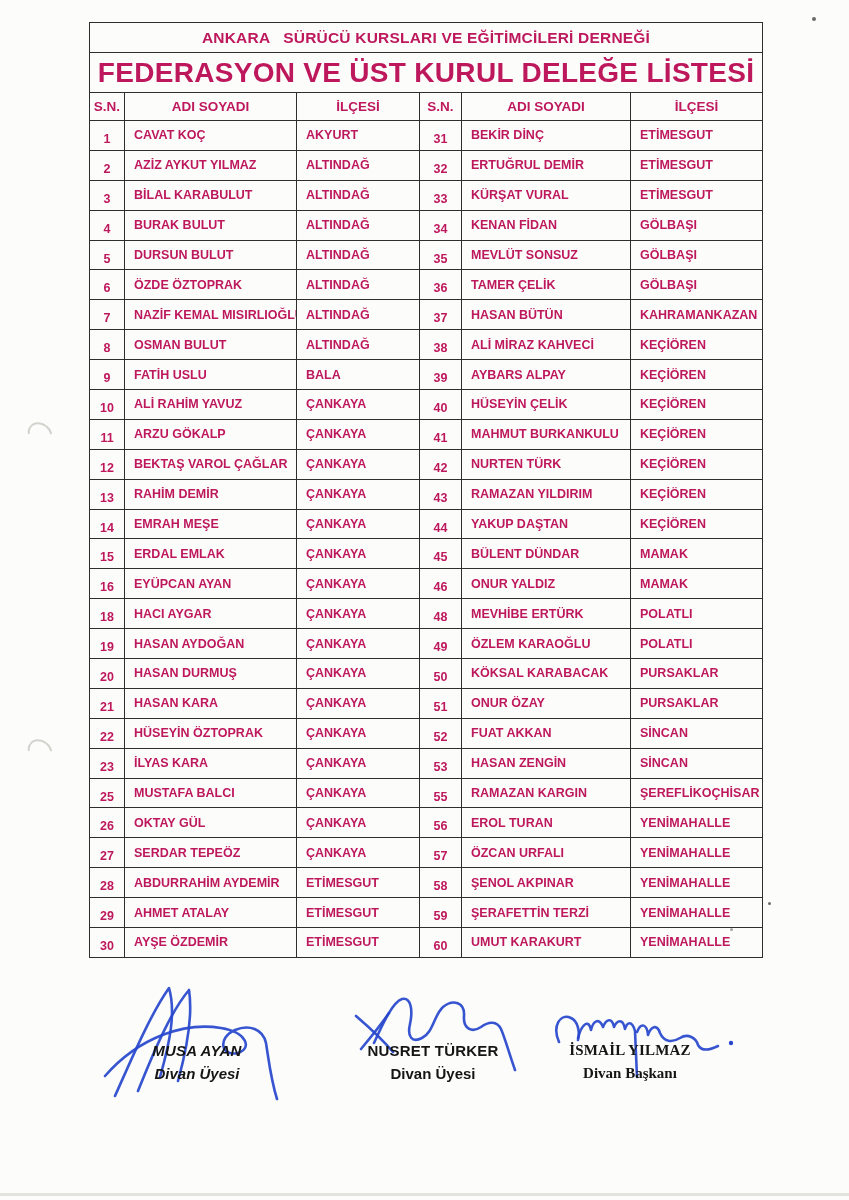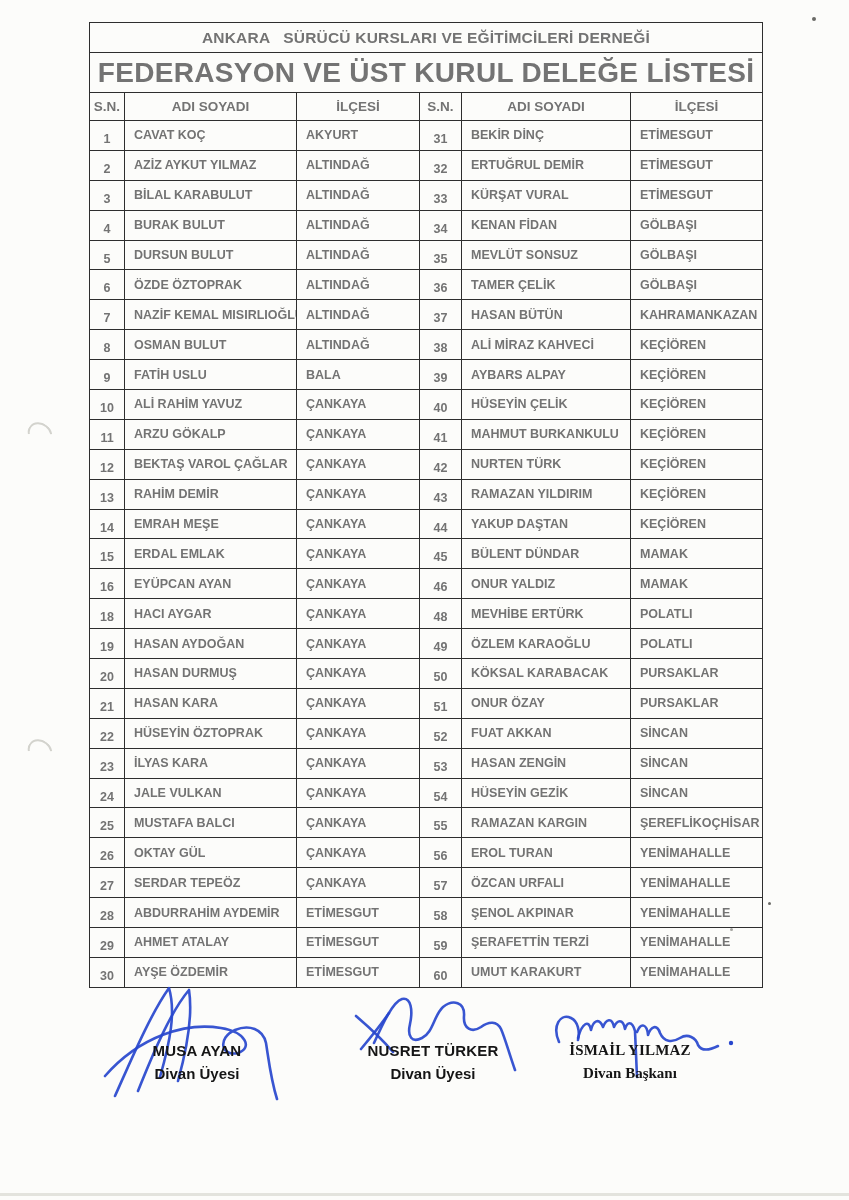--- a/index.html
+++ b/index.html
@@ -14,21 +14,21 @@
     background:#fcfcfa;
     overflow:hidden;
   }
   
   table.delegates {
     position:absolute;
     left:89px; top:22px;
     width:673px;
     border-collapse:collapse;
     table-layout:fixed;
-    color:#737373;
+    color:#be185d;
   }
   table.delegates td, table.delegates th {
     border:1.6px solid #2e2e2e;
     overflow:hidden;
     white-space:nowrap;
   }
   tr.title-row-1 th {
     height:30px;
     font-size:15.5px;
     font-weight:bold;
@@ -66,21 +66,21 @@
   
   .sig-block {
     position:absolute;
     top:1042px;
     width:210px;
     text-align:center;
     color:#151515;
   }
   .sig-block .sig-name { font-size:15px; font-weight:bold; letter-spacing:.2px; }
   .sig-block .sig-title { font-size:15px; font-weight:bold; margin-top:6px; }
-  #sig1 { left:92px; }
+  #sig1 { left:92px;font-style:italic; }
   #sig2 { left:328px; }
   #sig3 { left:525px;font-family:Liberation Serif, serif; }
   svg.sig-overlay {
     position:absolute;
     left:90px; top:980px;
     width:680px; height:130px;
     pointer-events:none;
   }
   svg.sig-overlay path {
     fill:none;
@@ -314,28 +314,20 @@
         </tr>
         <tr>
           <td class="c-sn">23</td>
           <td class="c-name">İLYAS KARA</td>
           <td class="c-dist">ÇANKAYA</td>
           <td class="c-sn">53</td>
           <td class="c-name">HASAN ZENGİN</td>
           <td class="c-dist">SİNCAN</td>
         </tr>
         <tr>
-          <td class="c-sn">24</td>
-          <td class="c-name">JALE VULKAN</td>
-          <td class="c-dist">ÇANKAYA</td>
-          <td class="c-sn">54</td>
-          <td class="c-name">HÜSEYİN GEZİK</td>
-          <td class="c-dist">SİNCAN</td>
-        </tr>
-        <tr>
           <td class="c-sn">25</td>
           <td class="c-name">MUSTAFA BALCI</td>
           <td class="c-dist">ÇANKAYA</td>
           <td class="c-sn">55</td>
           <td class="c-name">RAMAZAN KARGIN</td>
           <td class="c-dist">ŞEREFLİKOÇHİSAR</td>
         </tr>
         <tr>
           <td class="c-sn">26</td>
           <td class="c-name">OKTAY GÜL</td>

